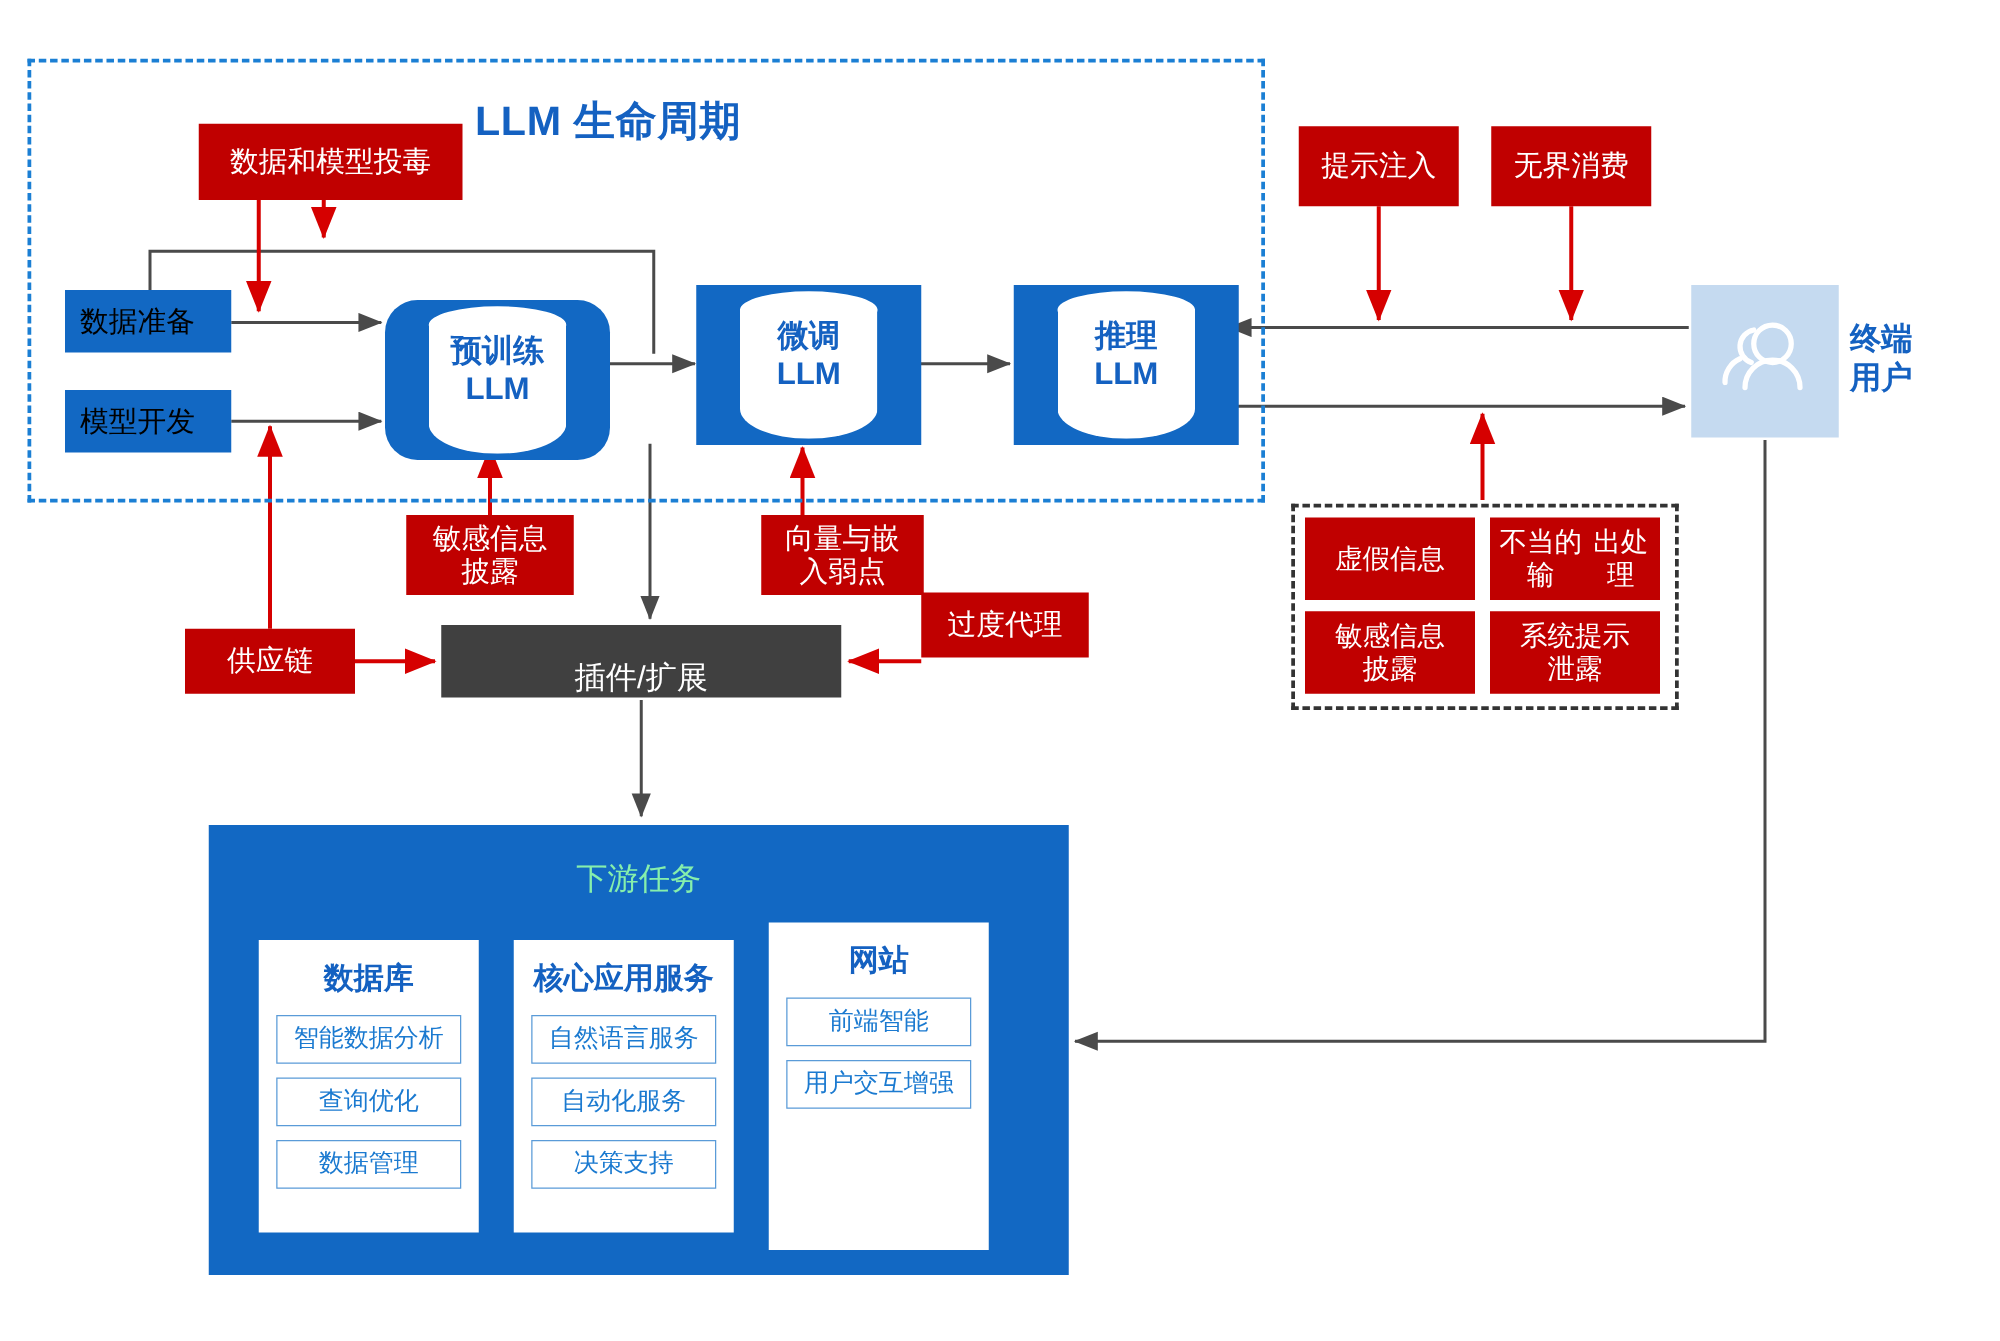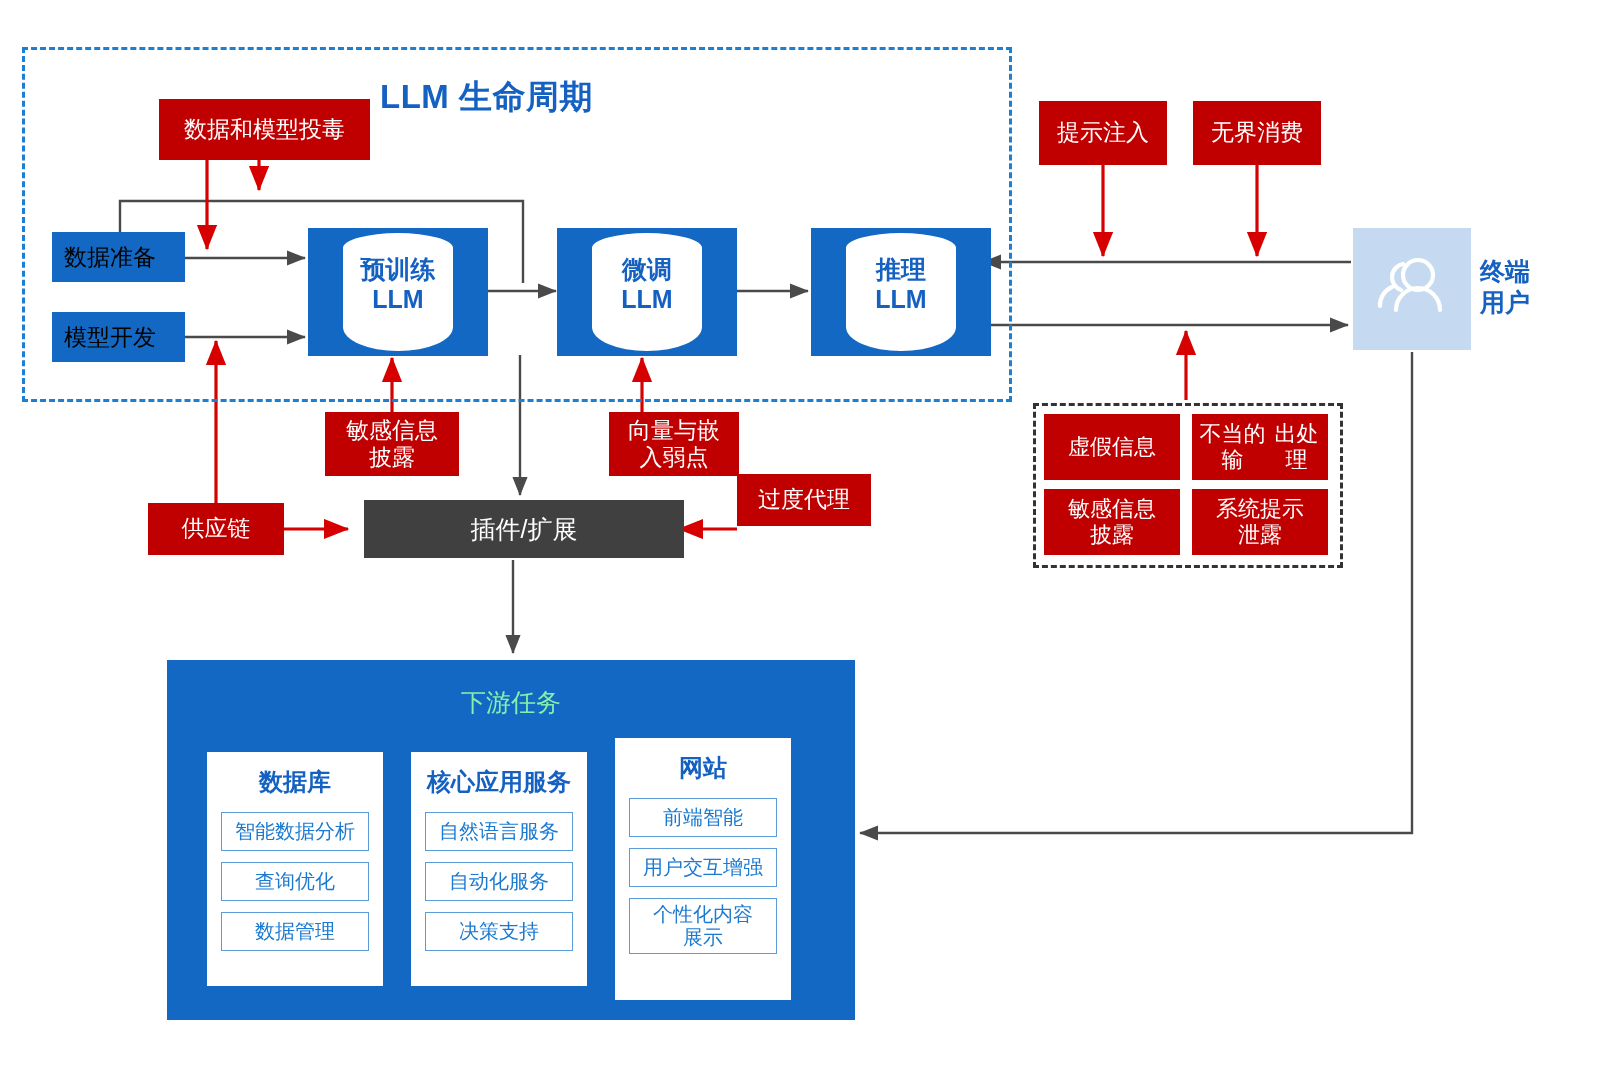--- a/index.html
+++ b/index.html
@@ -97,25 +97,25 @@
     text-align: center;
     color: #1461c1;
     font-weight: bold;
     font-size: 25px;
     line-height: 1.18;
     z-index: 3;
   }
 
   
   #plugins-box {
-    left: 364px; top: 500px;
+    left: 353px; top: 500px;
     width: 320px; height: 58px;
     background: #404040;
     color: #ffffff;
-    display: flex; align-items: center; justify-content: center;
+    display: flex; align-items: flex-end; justify-content: center;
     font-size: 25px;
   }
 
   
   #enduser-box {
     left: 1353px; top: 228px;
     width: 118px; height: 122px;
     background: #C5DAF0;
     display: flex; align-items: center; justify-content: center;
   }
@@ -258,21 +258,21 @@
   </svg>
 
   <div class="node" id="lifecycle-frame"></div>
   <div class="node" id="lifecycle-title">LLM 生命周期</div>
 
   <div class="node red-box" style="left:143px; top:99px; width:211px; height:61px;margin-left:16px;">数据和模型投毒</div>
 
   <div class="node blue-chip" style="left:52px; top:232px; width:133px; height:50px;">数据准备</div>
   <div class="node blue-chip" style="left:52px; top:312px; width:133px; height:50px;">模型开发</div>
 
-  <div class="node llm-box" style="left:308px; top:228px; width:180px; height:128px;">
+  <div class="node llm-box" style="left:308px; top:240px; width:180px; height:128px;border-radius:26px;">
     <div class="cyl">
       <div class="body"></div>
         <div class="top"></div>
       <div class="label">
         <div>预训练</div>
         <div>LLM</div>
       </div>
     </div>
   </div>
 
@@ -370,22 +370,18 @@
         <h4>核心应用服务</h4>
         <div class="ds-item">自然语言服务</div>
         <div class="ds-item">自动化服务</div>
         <div class="ds-item">决策支持</div>
       </div>
 
       <div class="ds-col tall">
         <h4>网站</h4>
         <div class="ds-item">前端智能</div>
         <div class="ds-item">用户交互增强</div>
-        <div class="ds-item two-line">
-          <div>个性化内容</div>
-          <div>展示</div>
-        </div>
       </div>
 
     </div>
   </div>
 
 </div>
 
 </body></html>

